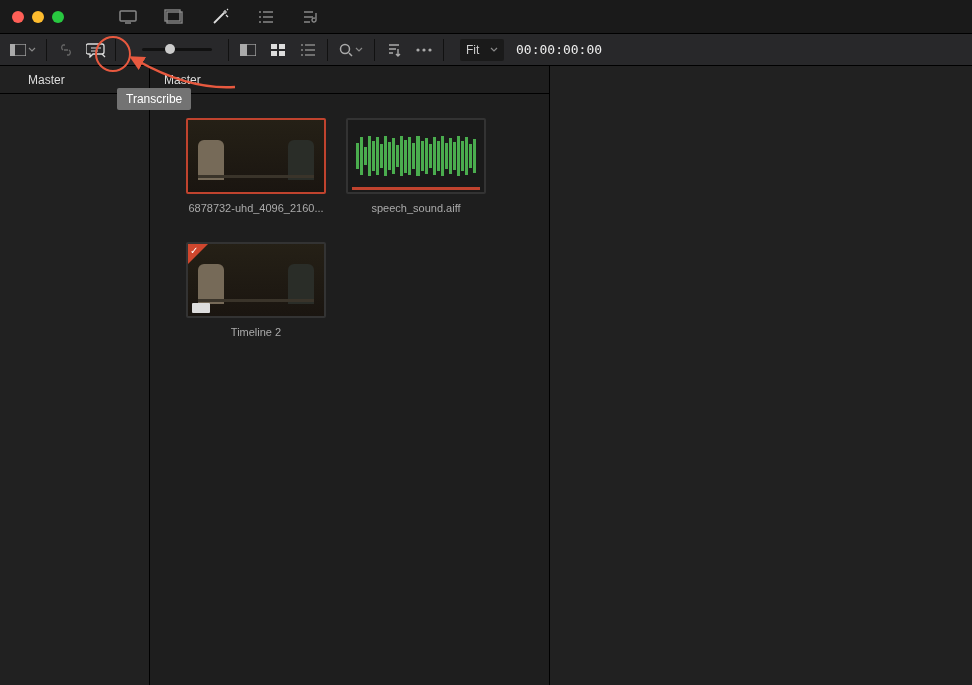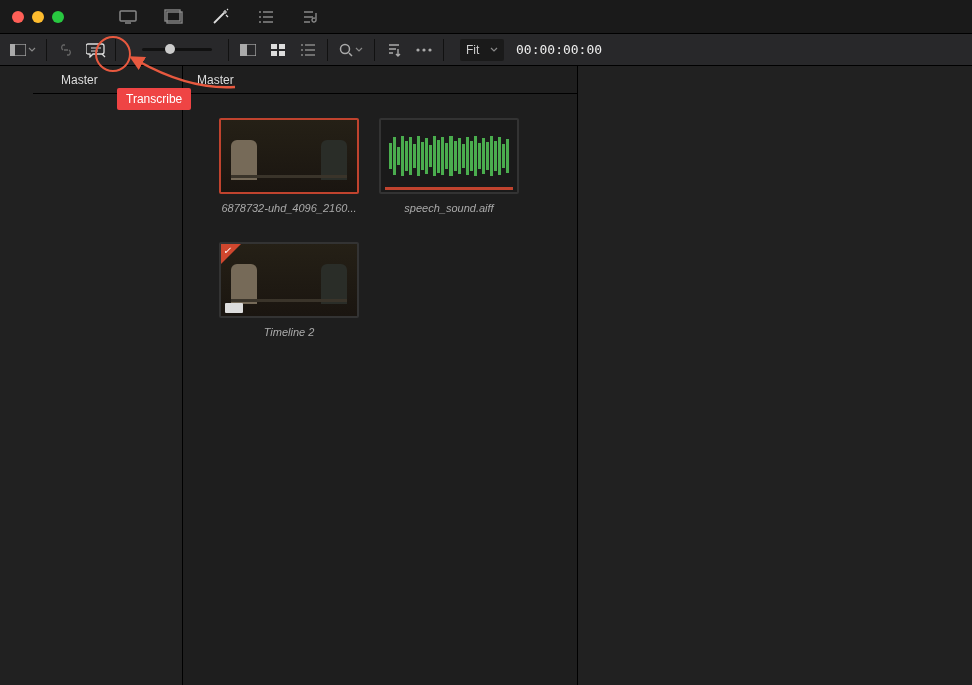--- a/index.html
+++ b/index.html
@@ -8,33 +8,33 @@
 .traffic { display: flex; gap: 8px; margin-right: 30px; }
 .traffic span { width: 12px; height: 12px; border-radius: 50%; }
 .tb-icon { width: 24px; height: 24px; display: flex; align-items: center; justify-content: center; color: #888; margin-left: 14px; cursor: pointer; }
 .toolbar { height: 32px; background: #28282a; border-bottom: 1px solid #000; display: flex; align-items: center; padding: 0 6px; gap: 4px; }
 .sep { width: 1px; height: 22px; background: #111; margin: 0 2px; }
 .tbtn { width: 26px; height: 24px; display: flex; align-items: center; justify-content: center; color: #888; cursor: pointer; position: relative; }
 .tbtn.wide { width: 34px; }
 .tbtn.active { color: #ddd; }
 .highlight-circle { position: absolute; width: 36px; height: 36px; border: 2px solid #e8593f; border-radius: 50%; left: 95px; top: 36px; z-index: 10; pointer-events: none; }
 .arrow-svg { position: absolute; left: 120px; top: 55px; z-index: 9; pointer-events: none; }
-.tooltip { position: absolute; left: 117px; top: 88px; background: #ef4444; color: #fff; padding: 4px 9px; font-size: 12px; border-radius: 2px; z-index: 11; }
+.tooltip { position: absolute; left: 117px; top: 88px; background: #737373; color: #fff; padding: 4px 9px; font-size: 12px; border-radius: 2px; z-index: 11; }
 .slider-area { width: 80px; margin-left: 20px; display: flex; align-items: center; }
 .slider-track { width: 70px; height: 3px; background: #111; border-radius: 2px; position: relative; }
 .slider-thumb { position: absolute; width: 10px; height: 10px; background: #ccc; border-radius: 50%; top: -4px; left: 23px; }
 .fit-box { width: 44px; height: 22px; background: #1a1a1a; display:flex; align-items:center; padding: 0 6px; font-size: 12px; color:#ccc; justify-content: space-between; border-radius: 2px; margin-left: 10px;}
 .timecode { font-size: 13px; color:#eee; margin-left: 8px; font-family: monospace; }
-.body-row { display: flex; height: calc(100% - 66px); padding-left: 33px; }
+.body-row { display: flex; height: calc(100% - 66px); }
 .sidebar { width: 150px; background: #212121; border-right: 1px solid #000; }
 .tab-hdr { height: 28px; display:flex; align-items:center; padding-left: 28px; font-size:12px; color:#ddd; border-bottom: 1px solid #000;}
 .media-pane { flex: 1; background: #1e1e1e; border-right: 1px solid #000; position: relative; max-width: 400px; }
 .media-hdr { height: 28px; border-bottom: 1px solid #000; display:flex; align-items:center; padding-left: 14px; font-size:12px; color:#ddd; }
 .thumbs { display:flex; flex-wrap: wrap; gap: 28px 20px; padding: 24px 36px; }
-.clip { width: 140px; text-align:center;font-style:italic; }
+.clip { width: 140px; text-align:center; }
 .thumb { width: 140px; height: 76px; border-radius: 2px; position: relative; overflow:hidden;}
 .vid-thumb { background: linear-gradient(#252016, #1a1510); border: 2px solid #c0432e; display:flex; align-items:flex-end; justify-content:space-between; padding: 8px 10px 12px;}
 .person { width: 26px; height: 40px; border-radius: 6px 6px 0 0;}
 .p1 { background: #766a58;}
 .p2 { background: #2a2d28;}
 .tbl { position:absolute; bottom: 14px; left: 10px; right: 10px; height: 3px; background:#3a342a;}
 .aud-thumb { background: #1a1a1a; border: 2px solid #333; display:flex; align-items:center; justify-content:center; position:relative;}
 .aud-thumb .bar { position:absolute; bottom:2px; left:4px; right:4px; height:3px; background:#c0432e;}
 .wave { width: 120px; height: 44px; display:flex; align-items:center; gap:1px;}
 .wave span { flex:1; background:#4aad4e; }

